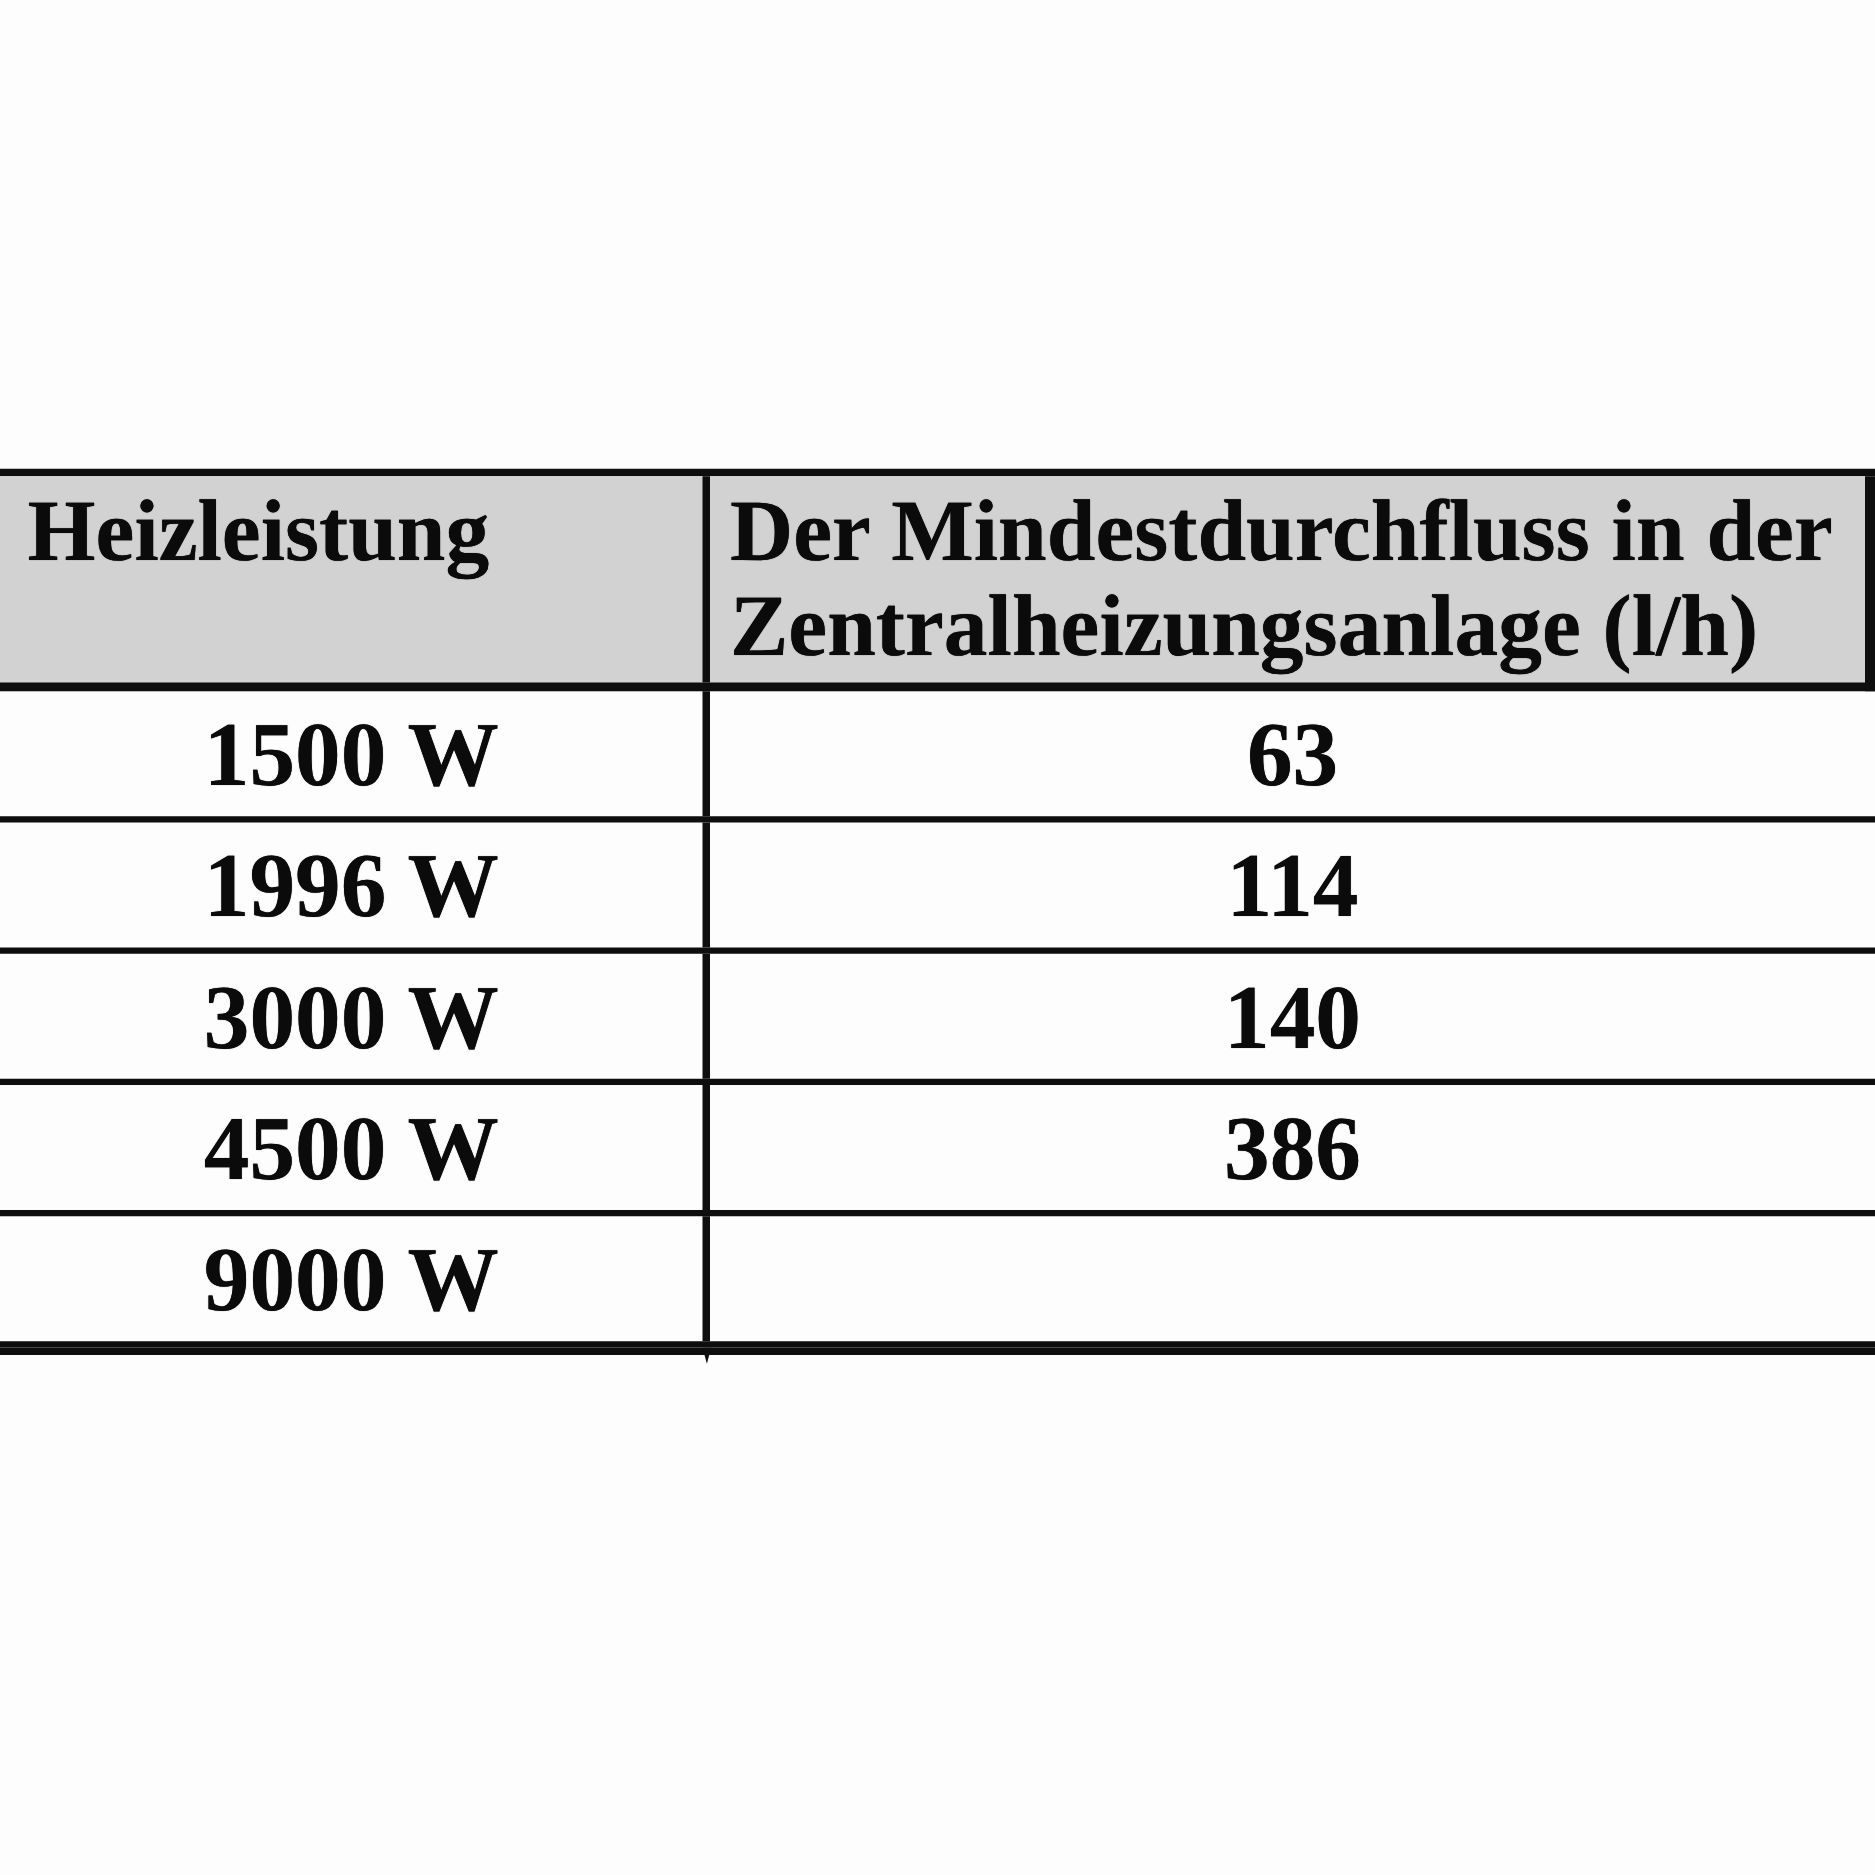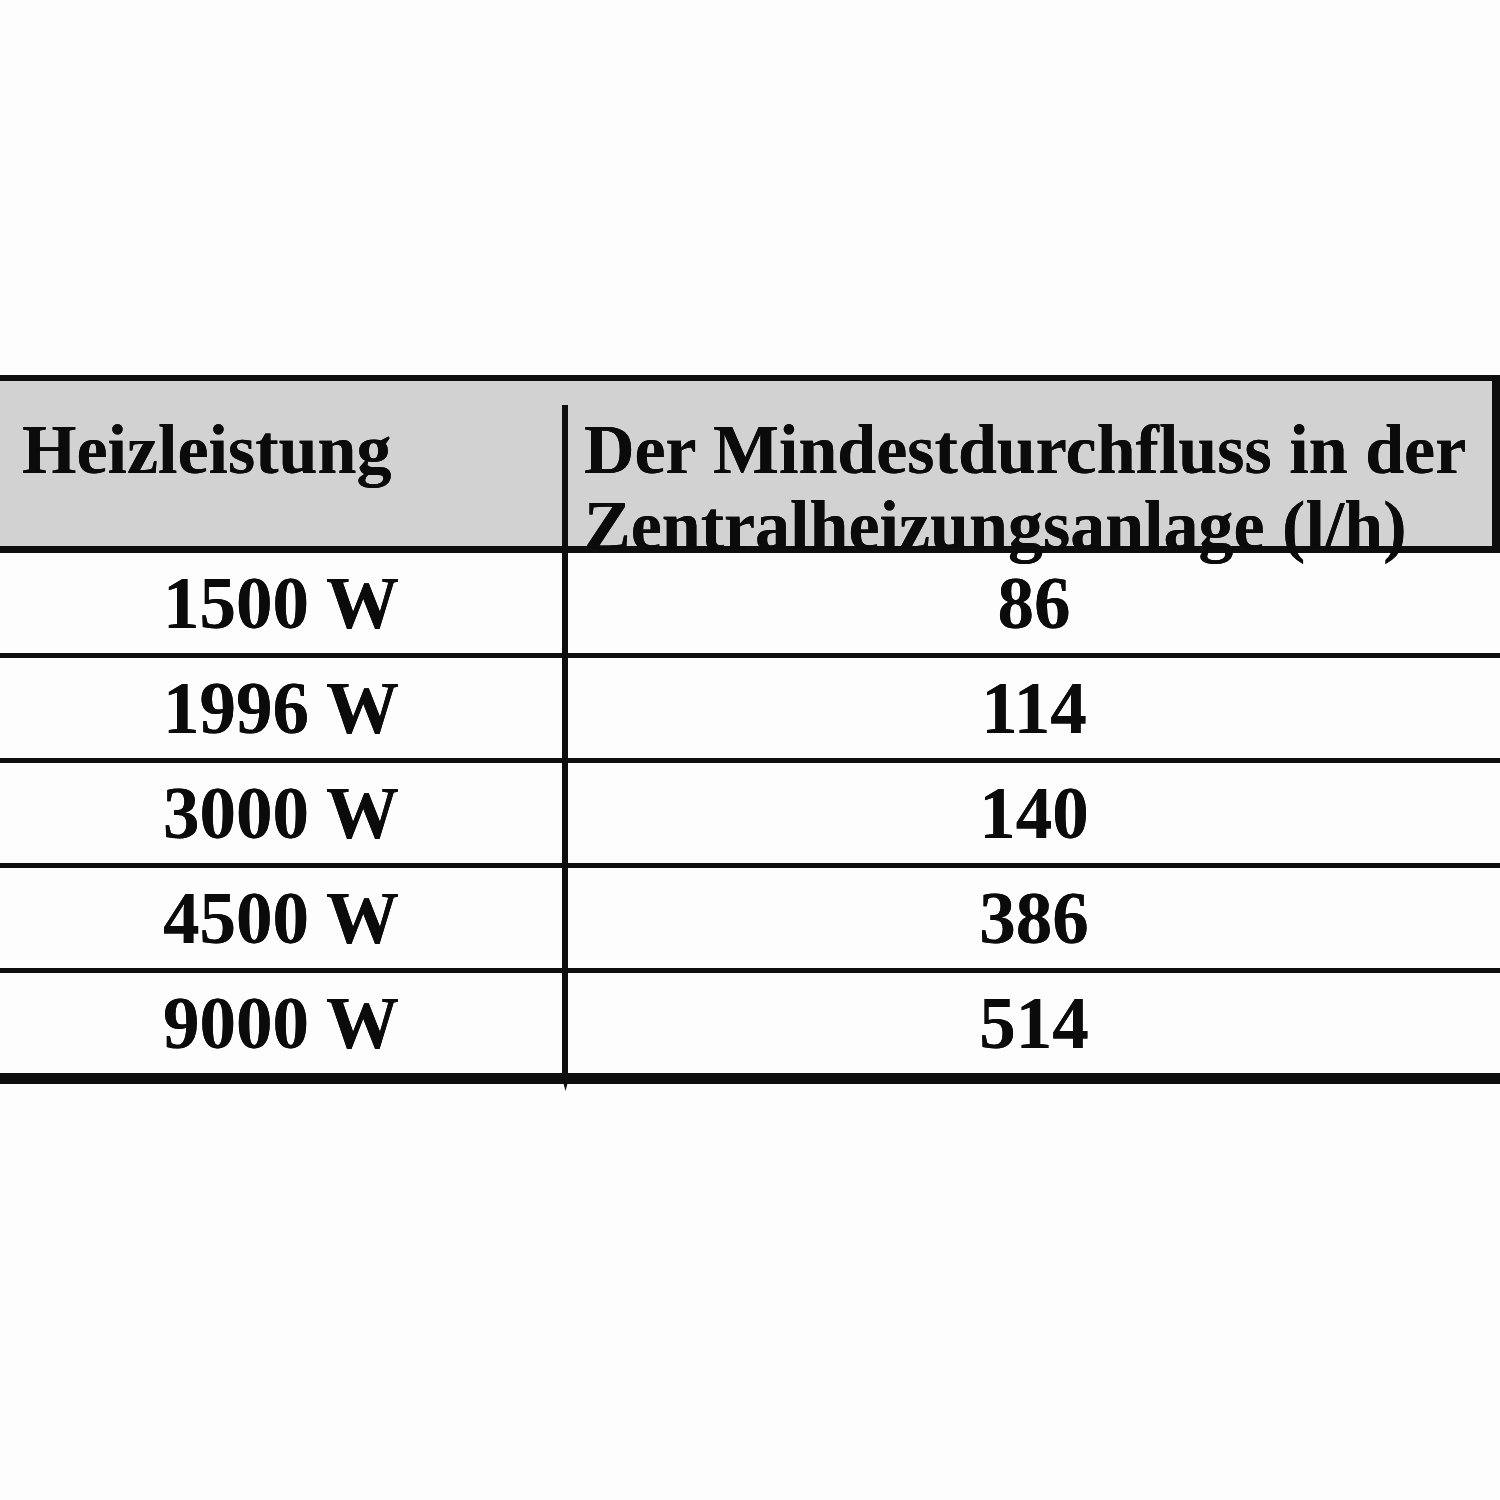--- a/index.html
+++ b/index.html
@@ -37,21 +37,20 @@
     height:172px;
     border-bottom:7px solid var(--border);
     border-right:8px solid var(--border);
   }
   .header-cell{
     font-size:70px;
     line-height:76px;
     font-weight:700;
     padding-top:7px;
     text-shadow:0 0 0.6px currentColor;
-    margin-top:24px;
   }
   .header-row .cell-left{padding-left:22px;padding-right:10px;}
   .header-row .cell-right{padding-left:16px;padding-right:6px;border-radius:24px;}
   .data-row{
     height:105px;
     border-bottom:5px solid var(--border);
   }
   .data-row:last-child{border-bottom:none;}
   .data-row .cell{
     display:flex;
@@ -77,39 +76,38 @@
 <div class="page">
   <div class="doc-table">
 
     <div class="row header-row">
       <div class="cell cell-left header-cell">Heizleistung</div>
       <div class="cell cell-right header-cell">Der Mindestdurchfluss in der Zentralheizungsanlage (l/h)</div>
     </div>
 
     <div class="row data-row">
       <div class="cell cell-left">1500 W</div>
-      <div class="cell cell-right">86</div>
+      <div class="cell cell-right">63</div>
     </div>
 
     <div class="row data-row">
       <div class="cell cell-left">1996 W</div>
       <div class="cell cell-right">114</div>
     </div>
 
     <div class="row data-row">
       <div class="cell cell-left">3000 W</div>
       <div class="cell cell-right">140</div>
     </div>
 
     <div class="row data-row">
       <div class="cell cell-left">4500 W</div>
       <div class="cell cell-right">386</div>
     </div>
 
 
     <div class="row data-row">
       <div class="cell cell-left">9000 W</div>
-      <div class="cell cell-right">514</div>
     </div>
 
     <div class="divider-tail"></div>
   </div>
 </div>
 
 </body></html>

